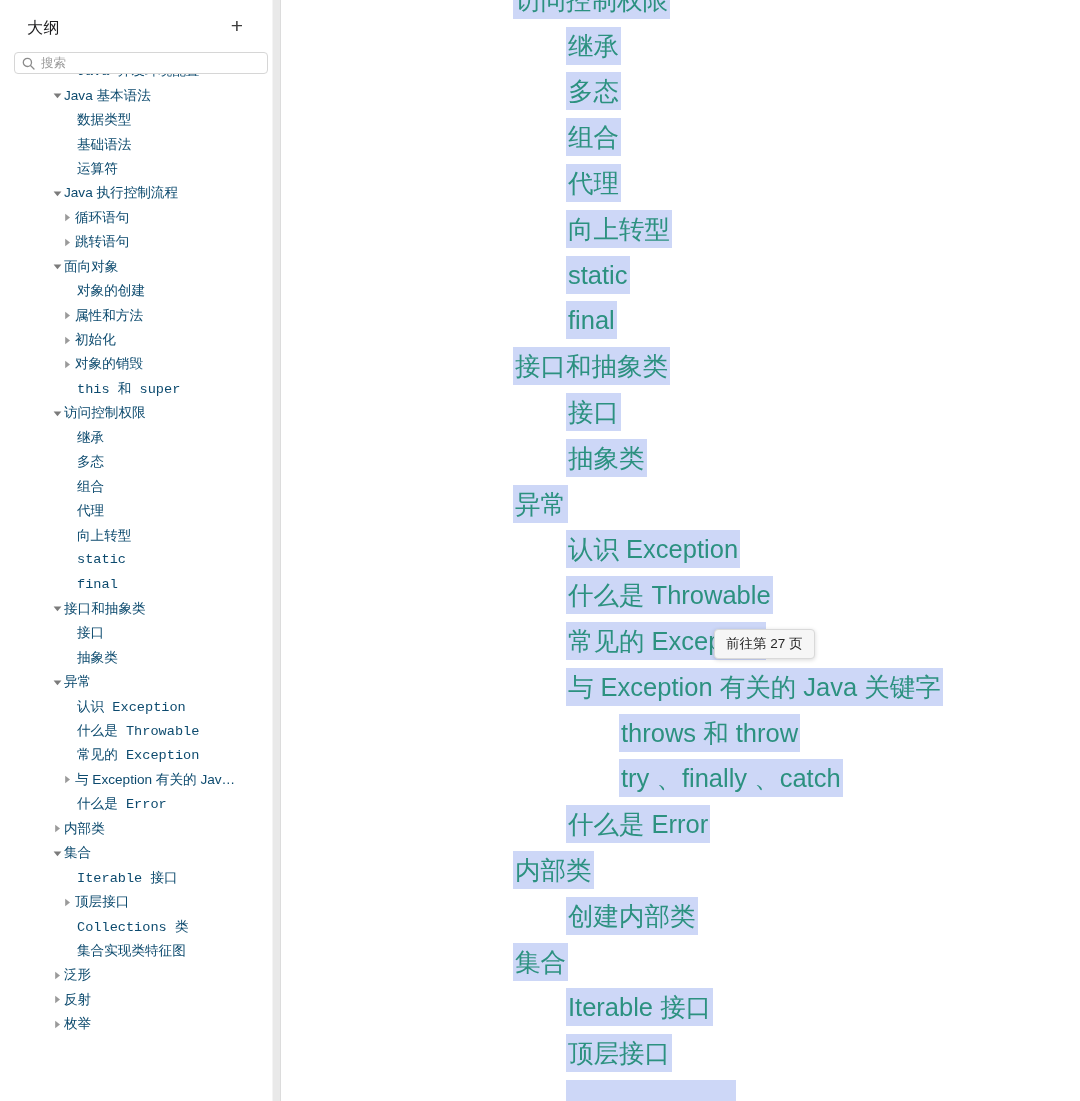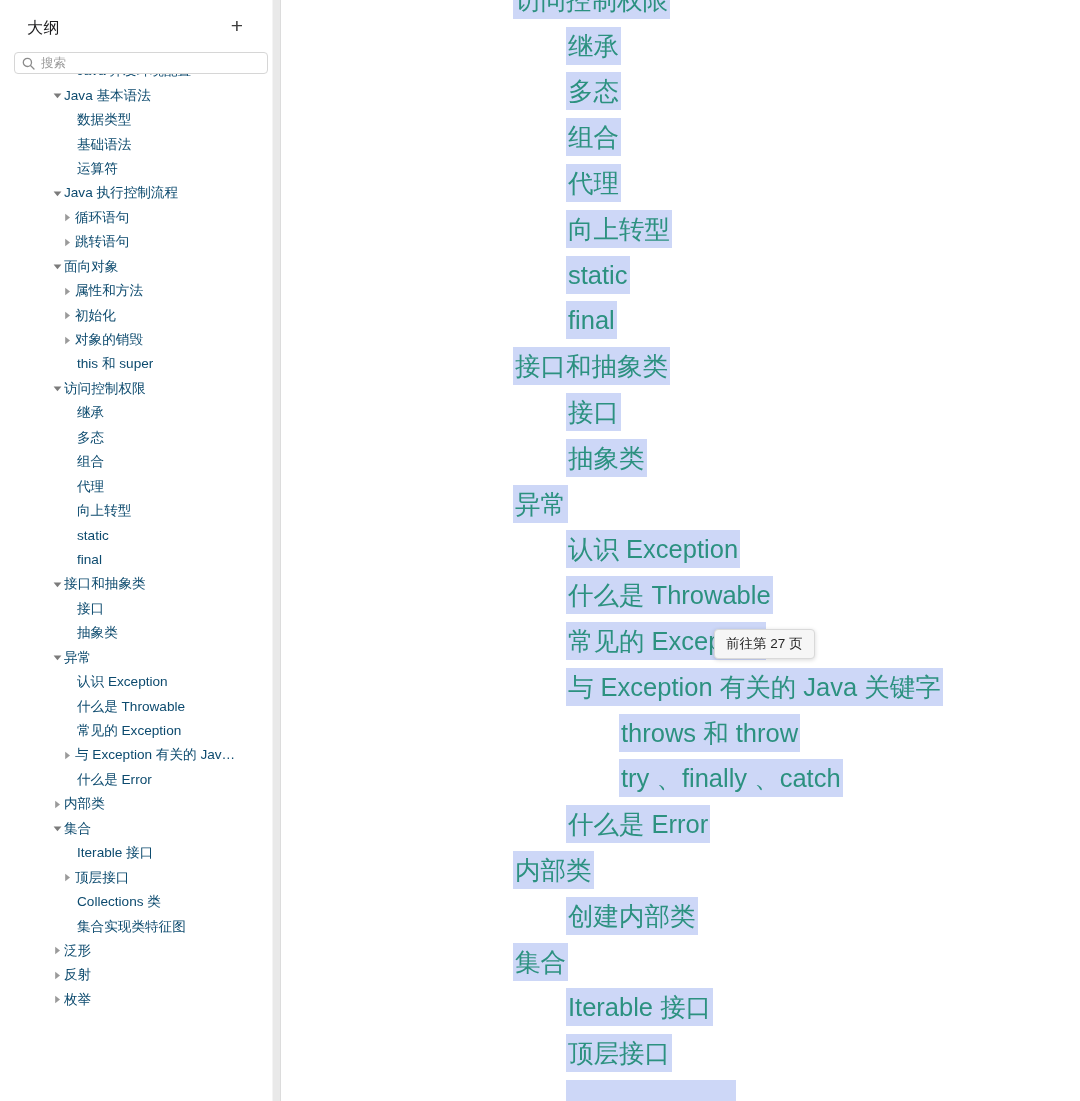--- a/index.html
+++ b/index.html
@@ -91,21 +91,21 @@
     font-size: 13.6px;
     color: #0c4a6e;
     overflow: hidden; text-overflow: ellipsis;
     white-space: nowrap;
   }
   
   .lvl0 > .tri   { left: 52px; }
   .lvl0 > .label { margin-left: 64px; }
   .lvl1 > .tri   { left: 62px; }
   .lvl1 > .label { margin-left: 75px; }
-  .lvl1.noarrow > .label { margin-left: 77px; }
+  .lvl1.noarrow > .label { margin-left: 77px; font-family: Liberation Mono, monospace; }
 
   
   #content {
     position: absolute; left: 281px; top: 0;
     width: 799px; height: 1101px;
     background: #ffffff;
     overflow: hidden;
   }
   #doc {
     position: absolute; left: 0; top: -23px;
@@ -217,20 +217,23 @@
             <span class="label">跳转语句</span>
           </div>
           <div class="node lvl0">
             <span class="tri">
               <svg width="9" height="9" viewBox="0 0 9 9">
                 <path d="M0.6 2.4 L8.4 2.4 L4.5 7.2 Z" fill="#7b7b7b"></path>
               </svg>
             </span>
             <span class="label">面向对象</span>
           </div>
+          <div class="node lvl1 noarrow">
+            <span class="label">对象的创建</span>
+          </div>
           <div class="node lvl1">
             <span class="tri">
               <svg width="9" height="9" viewBox="0 0 9 9">
                 <path d="M2.2 0.8 L7.0 4.5 L2.2 8.2 Z" fill="#9a9a9a"></path>
               </svg>
             </span>
             <span class="label">属性和方法</span>
           </div>
           <div class="node lvl1">
             <span class="tri">

